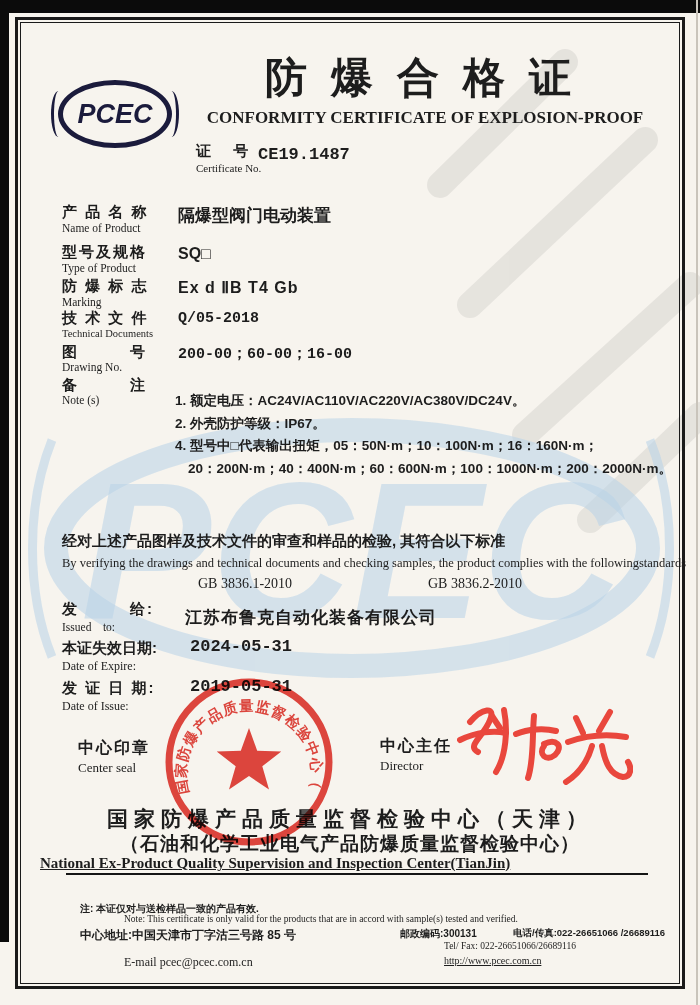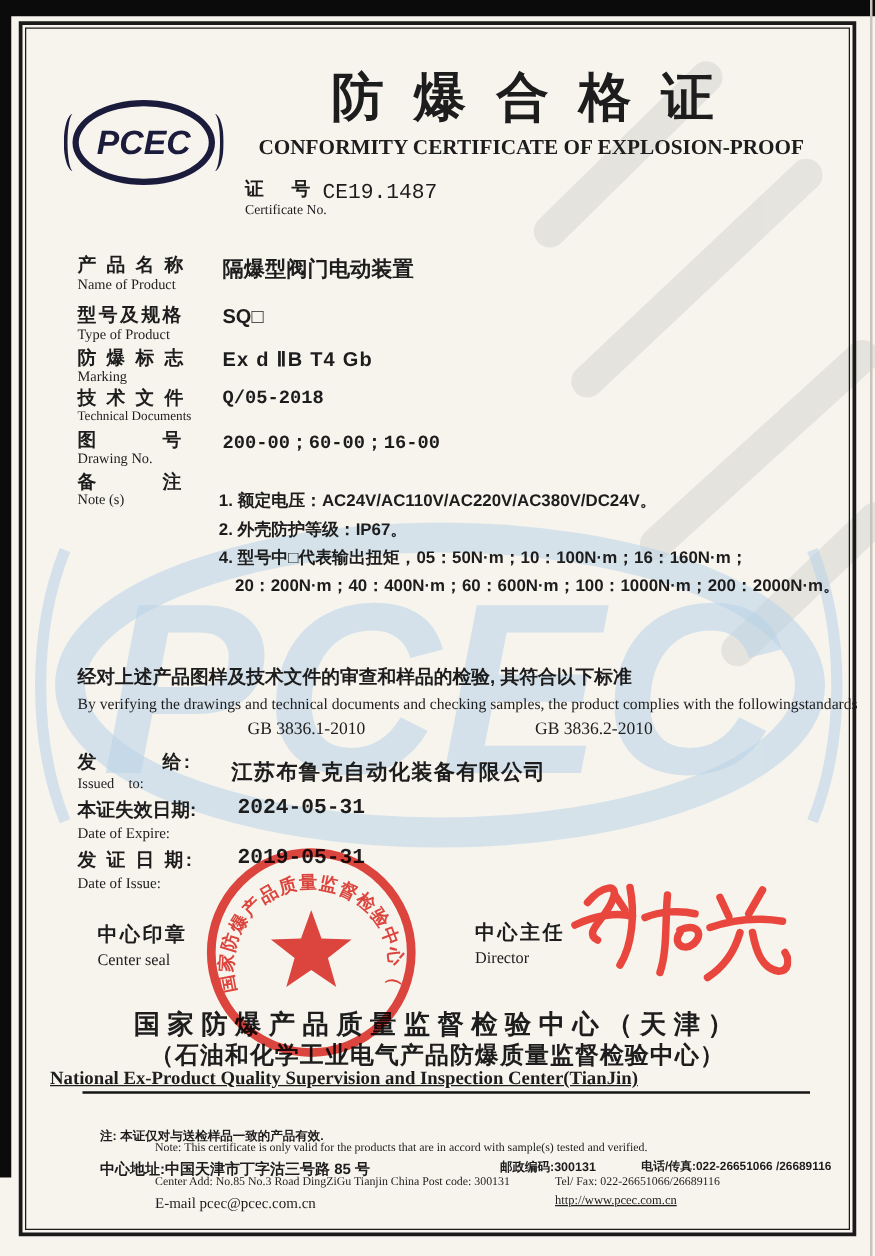--- a/index.html
+++ b/index.html
@@ -19,21 +19,21 @@
   .logo::before,.logo::after{content:"";position:absolute;top:6px;bottom:6px;width:12px;
         border-color:#1b1b3c;border-style:solid;border-width:0;}
   .logo::before{left:-12px;border-left-width:3px;border-radius:50% 0 0 50%/50% 0 0 50%;}
   .logo::after{right:-12px;border-right-width:3px;border-radius:0 50% 50% 0/0 50% 50% 0;}
   .title-cn{left:195px;top:50px;width:470px;text-align:center;font-family:"Liberation Serif",serif;
         font-weight:bold;font-size:42px;letter-spacing:24px;}
   .title-en{left:180px;top:108px;width:490px;text-align:center;font-family:"Liberation Serif",serif;
         font-weight:bold;font-size:17px;}
   .cert-label{left:196px;top:142px;font-weight:bold;font-size:15px;letter-spacing:9px;}
   .cert-label-en{left:196px;top:162px;font-family:"Liberation Serif",serif;font-size:11px;}
-  .cert-value{left:258px;top:145px;font-family:"Liberation Mono",monospace;font-weight:normal;font-size:17px;}
+  .cert-value{left:258px;top:145px;font-family:"Liberation Mono",monospace;font-weight:bold;font-size:17px;}
   .lbl{left:62px;font-weight:bold;font-size:15px;letter-spacing:2px;}
   .lbl-en{left:62px;font-family:"Liberation Serif",serif;font-size:11.5px;letter-spacing:0;}
   .val{left:178px;font-weight:bold;font-size:16px;}
   .notes{position:absolute;left:175px;top:390px;font-weight:bold;font-size:13.5px;line-height:22.5px;}
   .notes .cont{padding-left:13px;}
   .stmt{left:62px;top:532px;font-weight:bold;font-size:15px;}
   .stmt-en{left:62px;top:556px;font-family:"Liberation Serif",serif;font-size:12.5px;}
   .std{font-family:"Liberation Serif",serif;font-size:14px;top:576px;}
   .mono-val{font-family:"Liberation Mono",monospace;font-weight:bold;font-size:17px;}
   .company{left:185px;top:606px;font-weight:bold;font-size:17px;letter-spacing:1px;}
@@ -137,21 +137,20 @@
     <div class="abs lbl-en" style="left:380px;top:758px;font-size:13px">Director</div>
 
     <div class="abs org1">国家防爆产品质量监督检验中心（天津）</div>
     <div class="abs org2">（石油和化学工业电气产品防爆质量监督检验中心）</div>
     <div class="abs org-en uline">National Ex-Product Quality Supervision and Inspection Center(TianJin)</div>
     <div class="org-line"></div>
 
     <div class="abs small" style="left:80px;top:902px;font-weight:bold">注: 本证仅对与送检样品一致的产品有效.</div>
     <div class="abs small-serif" style="left:80px;top:914px">Note: This certificate is only valid for the products that are in accord with sample(s) tested and verified.</div>
     <div class="abs small" style="left:80px;top:927px;font-weight:bold;font-size:12px">中心地址:中国天津市丁字沽三号路 85 号</div>
-    <div class="abs small-serif" style="left:80px;top:941px">Center Add: No.85 No.3 Road DingZiGu Tianjin China Post code: 300131</div>
     <div class="abs small-serif" style="left:80px;top:955px;font-size:12px">E-mail pcec@pcec.com.cn</div>
     <div class="abs small" style="left:400px;top:927px;font-weight:bold">邮政编码:300131</div>
     <div class="abs small" style="left:513px;top:927px;font-weight:bold;font-size:9.5px">电话/传真:022-26651066 /26689116</div>
     <div class="abs small-serif" style="left:400px;top:941px">Tel/ Fax: 022-26651066/26689116</div>
     <div class="abs small-serif uline" style="left:400px;top:955px;font-size:10px">http://www.pcec.com.cn</div>
   </div>
 
   <svg class="seal-svg" width="178" height="178" viewBox="0 0 178 178">
     <circle cx="89" cy="90" r="80" fill="none" stroke="#e0342c" stroke-width="7"></circle>
     <polygon fill="#e0342c" points="89,56 97.2,78.7 121.3,79.5 102.3,94.3 109,117.5 89,104 69,117.5 75.7,94.3 56.7,79.5 80.8,78.7"></polygon>

